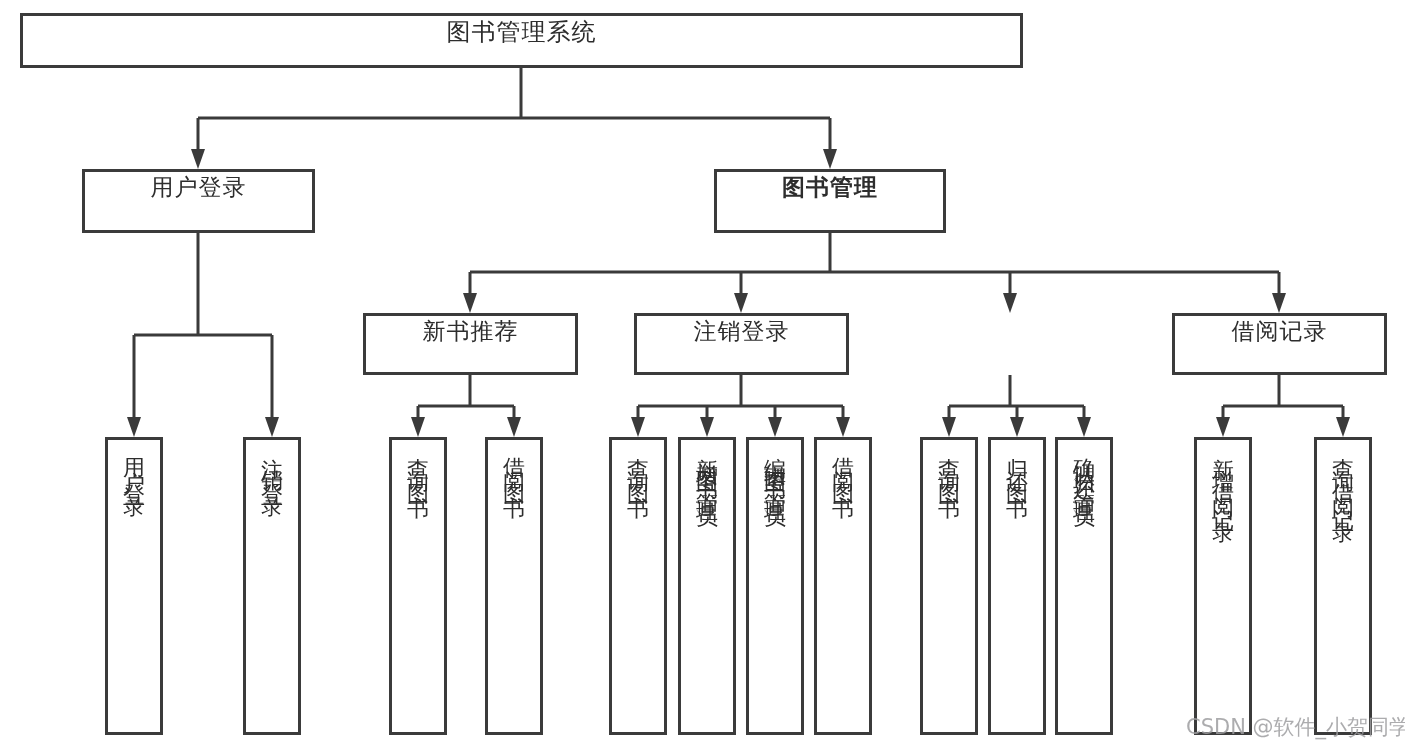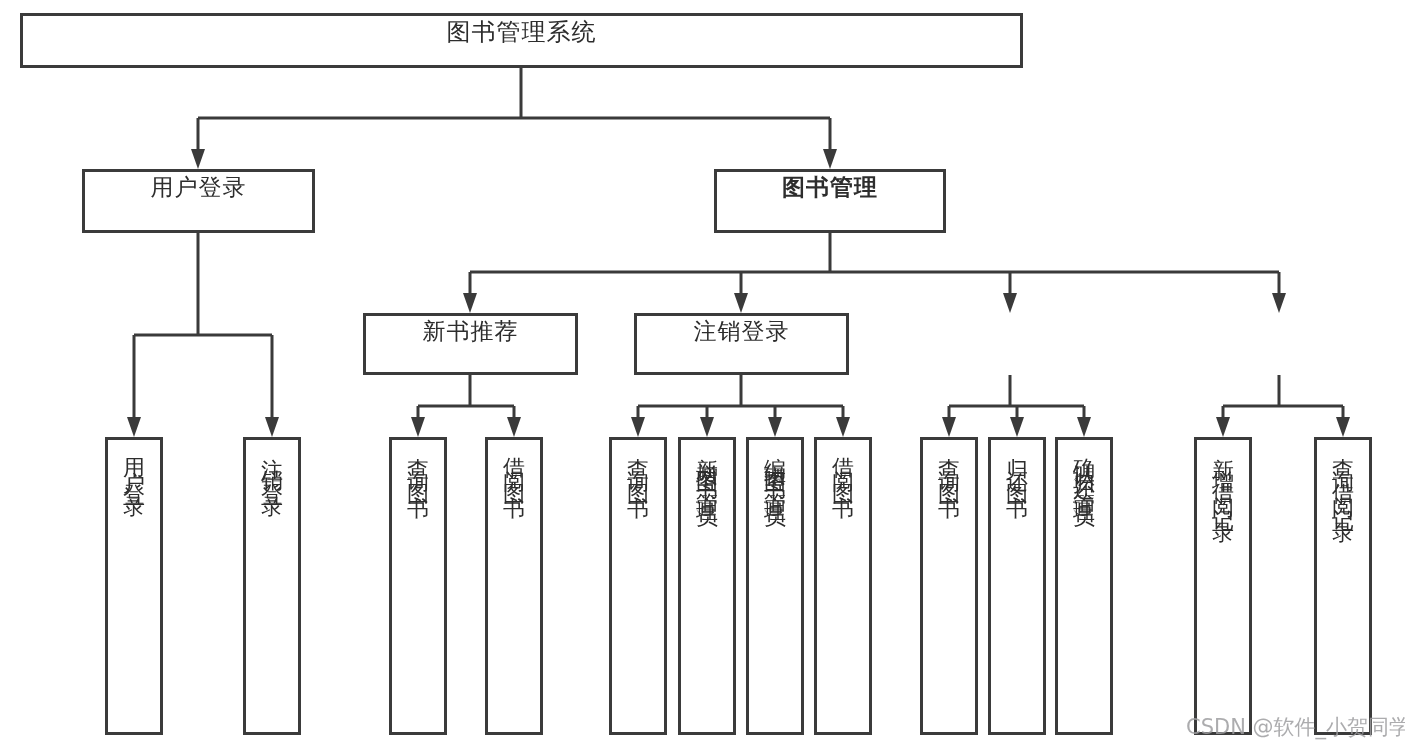--- a/index.html
+++ b/index.html
@@ -118,20 +118,23 @@
   <div class="box hbox" style="left:714px; top:169px; width:232px; height:64px;font-weight:bold;">
     <span>图书管理</span>
   </div>
 
   <div class="box hbox" style="left:363px; top:313px; width:215px; height:62px;">
     <span>新书推荐</span>
   </div>
   <div class="box hbox" style="left:634px; top:313px; width:215px; height:62px;">
     <span>注销登录</span>
   </div>
+  <div class="box hbox" style="left:1172px; top:313px; width:215px; height:62px;">
+    <span>借阅记录</span>
+  </div>
 
   <div class="box vbox" style="left:105px; top:437px; width:58px; height:298px;">
     <span class="vtext">用户登录</span>
   </div>
   <div class="box vbox" style="left:243px; top:437px; width:58px; height:298px;">
     <span class="vtext">注销登录</span>
   </div>
 
   <div class="box vbox" style="left:389px; top:437px; width:58px; height:298px;">
     <span class="vtext">查询图书</span>

